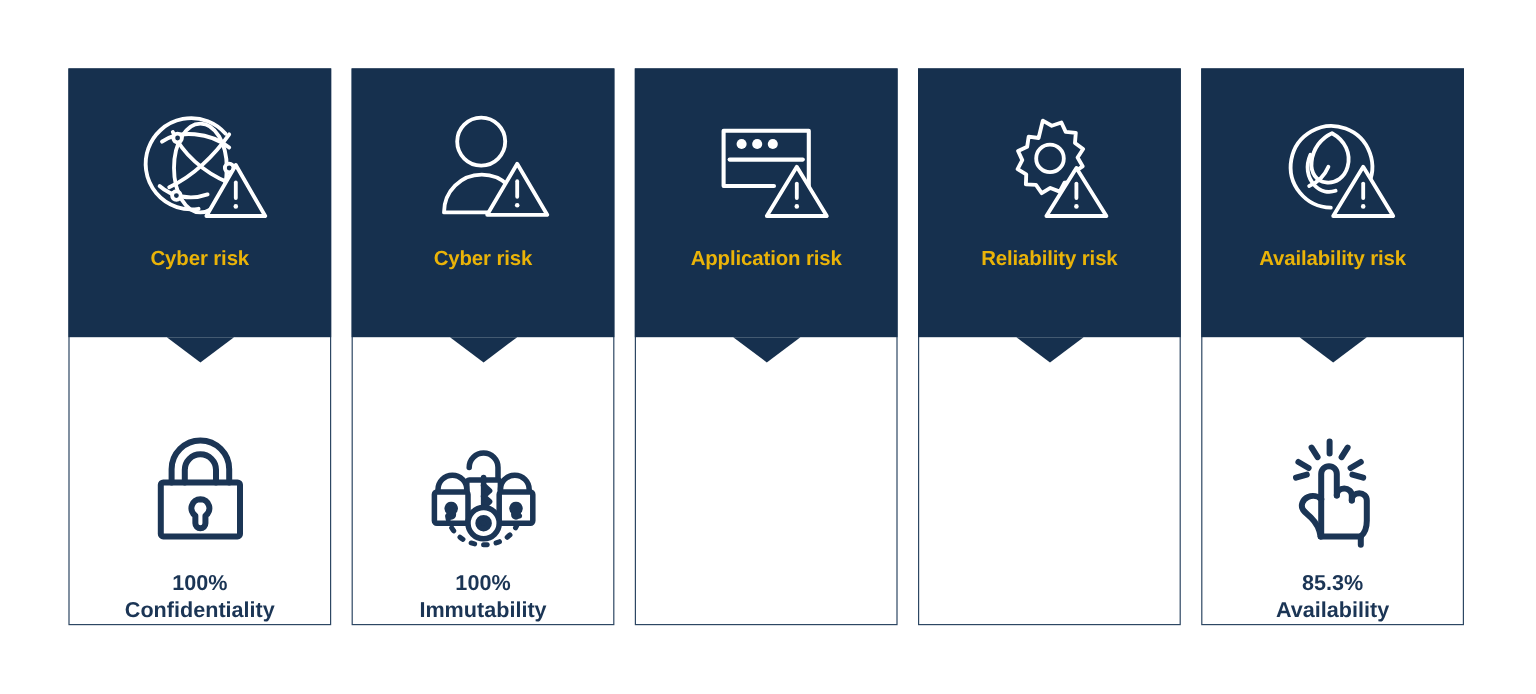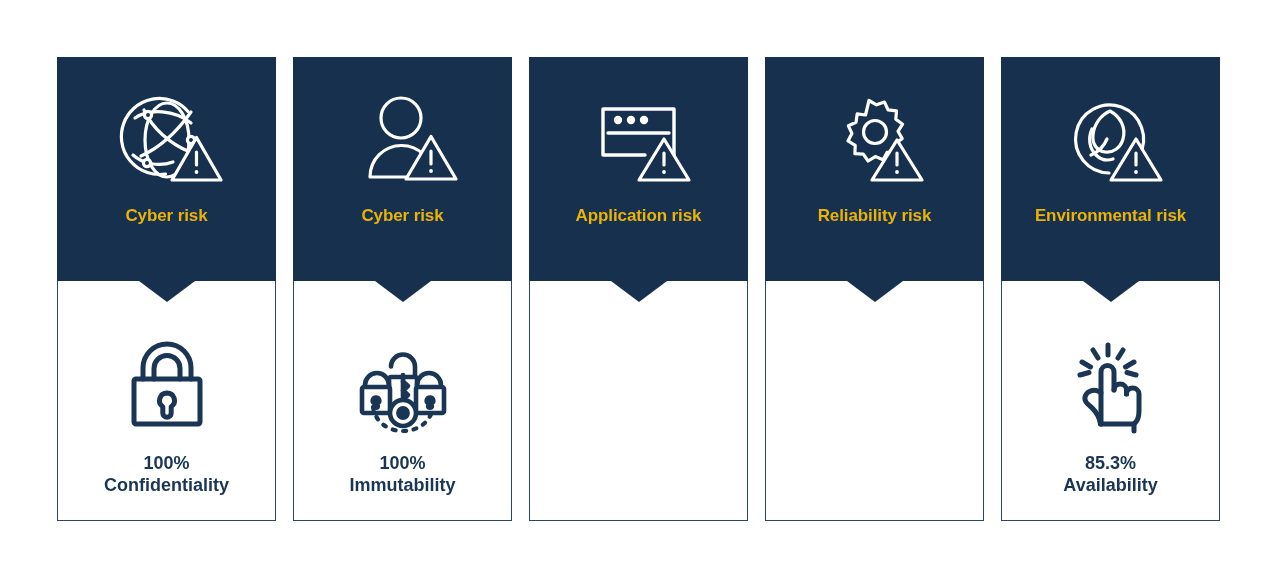--- a/index.html
+++ b/index.html
@@ -74,21 +74,21 @@
     text-align: center;
     line-height: 1;
   }
 
   
   .card-bottom {
     flex: 1 1 auto;
     display: flex;
     flex-direction: column;
     align-items: center;
-    justify-content: center;
+    justify-content: flex-end;
     padding-top: 26px;
     box-sizing: border-box;
   }
   .metric-icon {
     width: 112px;
     height: 108px;
     display: block;
   }
   .metric-text {
     margin-top: 14px;
@@ -233,21 +233,21 @@
           <path d="M63 26c11 6 16 17 13 28-2.5 9-10 14-18 13-8-1-13-8-12-17 1-11 8-20 17-24z"></path>
           <path d="M45 44c-4 9-3 19 4 26 4.5 4.5 11 6 17 4"></path>
           <path d="M44 70c7-3 13-9 16-16"></path>
         </g>
         <g fill="none" stroke="#ffffff" stroke-width="3.2" stroke-linecap="round" stroke-linejoin="round">
           <path d="M89 54 114 95H64z" fill="#16304E"></path>
           <path d="M89 68v12"></path>
           <circle cx="89" cy="87" r="1.9" fill="#ffffff" stroke="none"></circle>
         </g>
       </svg>
-      <div class="risk-label">Environmental risk</div>
+      <div class="risk-label">Availability risk</div>
       <div class="notch"></div>
     </div>
     <div class="card-bottom">
       <svg class="metric-icon" viewBox="0 0 112 108">
         <g fill="none" stroke="#1B3555" stroke-width="5" stroke-linecap="round" stroke-linejoin="round">
           <path d="M53 14v10M38 19l5 8M68 19l-5 8M27 31l8.5 5M79 31l-8.5 5M25 44l9-2.5M81 44l-9-2.5"></path>
           <path d="M46 93V41a6.5 6.5 0 0 1 13 0v18"></path>
           <path d="M59 59c0-3.4 2.8-6 6.2-6s6.3 2.6 6.3 6v4"></path>
           <path d="M71.5 63c0-3.4 2.8-6 6.2-6S84 59.6 84 63v17c0 7-2.5 11-5 13v7"></path>
           <path d="M46 62c-2.5-2.5-7-3.5-11-1.8-4.6 2-6.5 7-4 10.8 1.4 2.2 4 4 6.5 6.4 4.5 4.4 7 9 8 15.6"></path>

